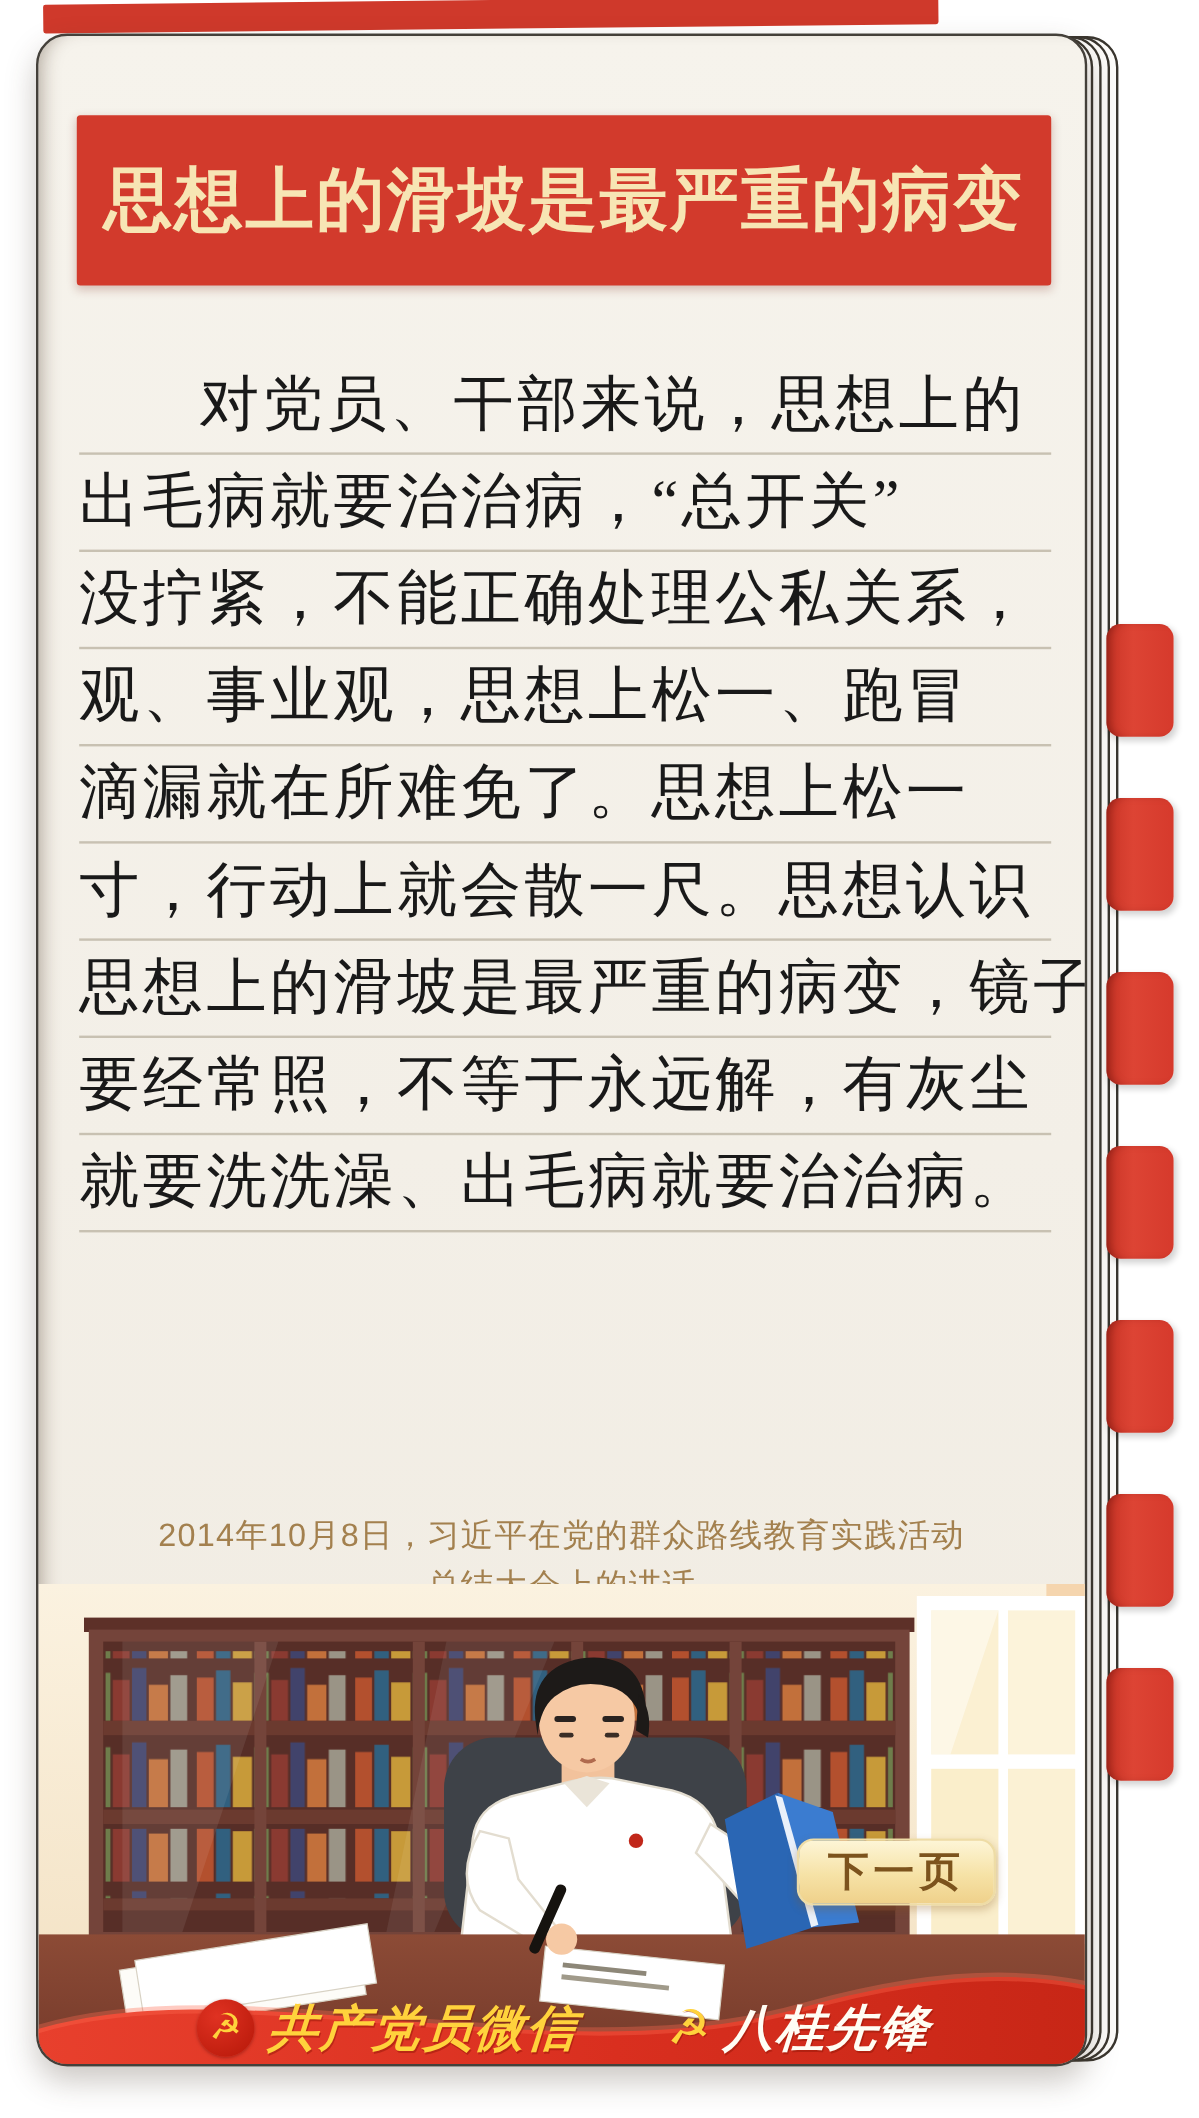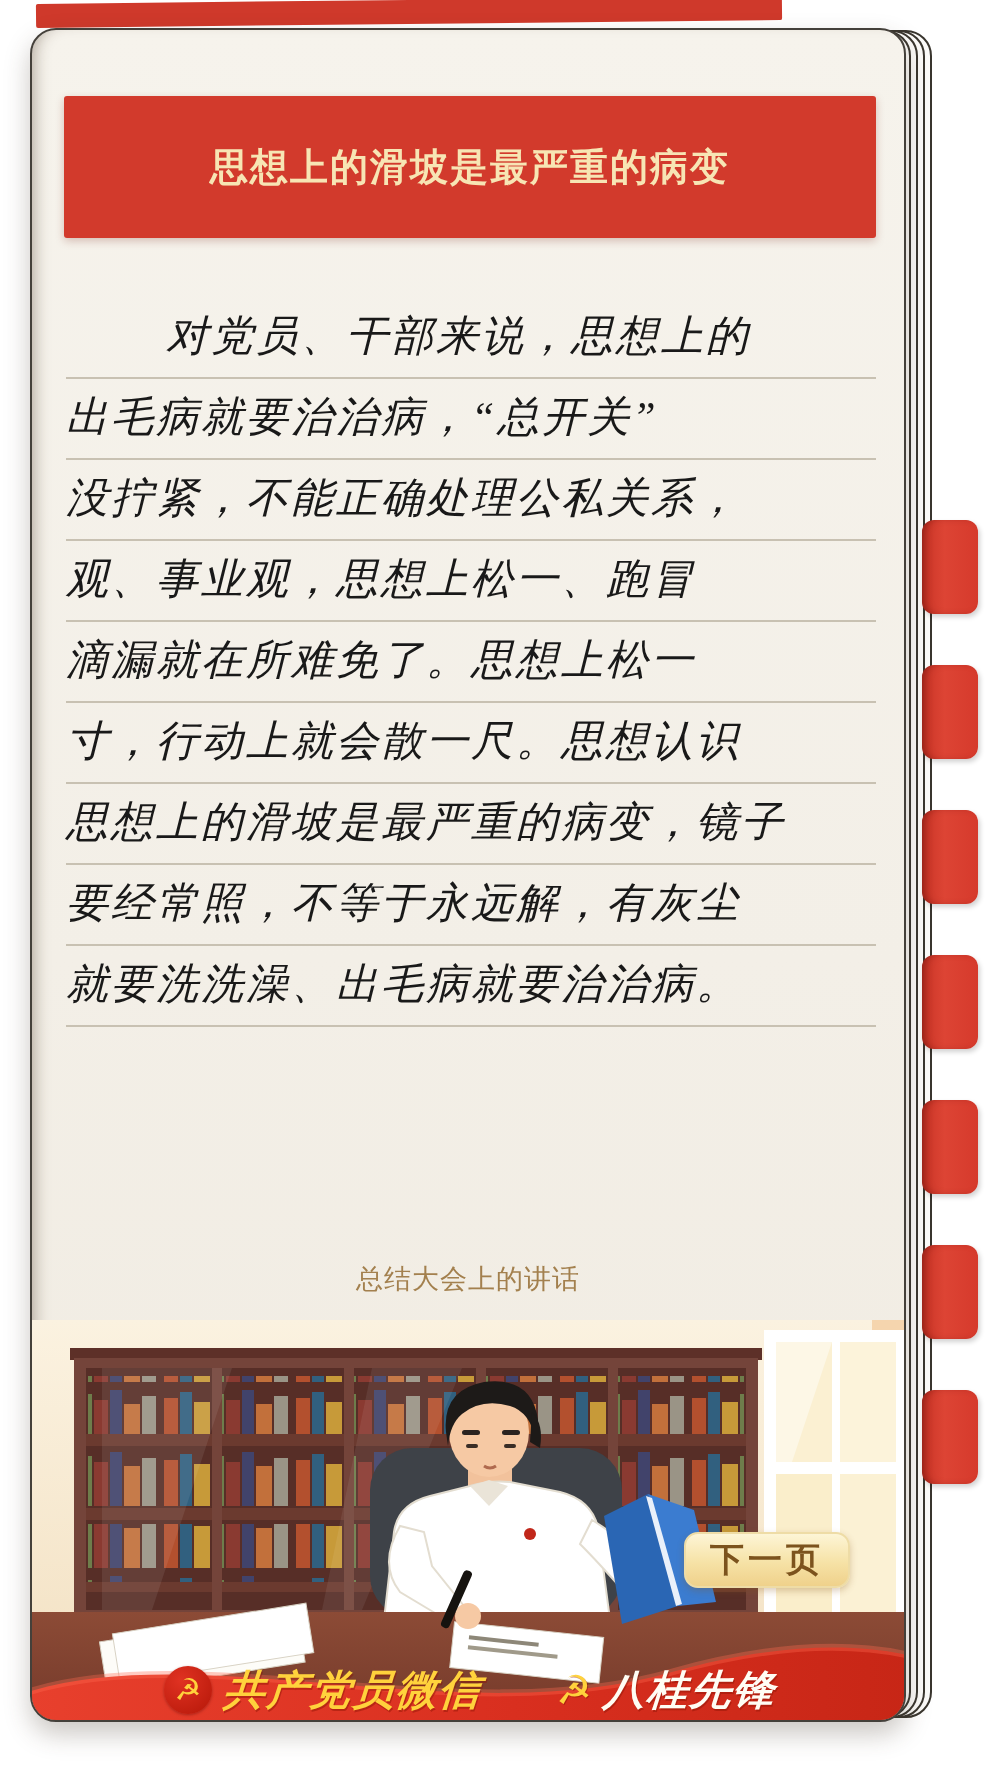--- a/index.html
+++ b/index.html
@@ -17,29 +17,29 @@
         box-shadow:inset 6px 0 8px -4px rgba(90,10,5,.55), 2px 3px 5px rgba(0,0,0,.18);}
   
   .card{position:absolute;left:30px;top:28px;width:876px;height:1694px;z-index:3;
         background:linear-gradient(180deg,#f6f3ec 0%,#f3efe7 55%,#f0ebe1 100%);
         border:2px solid #44403a;border-radius:26px;overflow:hidden;box-sizing:border-box;
         box-shadow:0 12px 26px rgba(70,55,40,.28), inset 12px 0 16px -10px rgba(60,40,20,.38);}
   .banner{position:absolute;left:32px;top:66px;width:812px;height:142px;background:#d23a2c;
         display:flex;align-items:center;justify-content:center;border-radius:3px;
         box-shadow:0 3px 8px rgba(120,30,20,.25);}
   .banner-title{font-family:"Liberation Serif","DejaVu Serif",serif;font-weight:700;
-        font-size:38px;color:#f7e5b4;letter-spacing:2px;white-space:nowrap;}
+        font-size:57px;color:#f7e5b4;letter-spacing:2px;white-space:nowrap;}
   .textblock{position:absolute;left:34px;top:268px;width:810px;}
   .tline{height:79px;border-bottom:2px solid #c8c1b2;font-family:"Liberation Serif","DejaVu Serif",serif;
-        font-size:42px;line-height:76px;color:#191919;letter-spacing:3px;white-space:nowrap;font-style:italic;}
+        font-size:50px;line-height:76px;color:#191919;letter-spacing:3px;white-space:nowrap;}
   .tline.first{text-indent:100px;}
   .citation{position:absolute;left:0;top:1228px;width:100%;text-align:center;color:#a3804e;
         font-size:27px;line-height:42px;letter-spacing:1px;}
   .illu{position:absolute;left:0;top:1290px;width:876px;height:404px;}
-  .next-btn{position:absolute;left:652px;top:1502px;width:166px;height:56px;z-index:6;
+  .next-btn{position:absolute;left:632px;top:1502px;width:166px;height:56px;z-index:6;
         border:2px solid #eedca6;border-radius:14px;box-sizing:border-box;cursor:pointer;
         background:linear-gradient(180deg,#fdf5d6 0%,#f6e2a6 55%,#efd18b 100%);
         display:flex;align-items:center;justify-content:center;
         box-shadow:0 3px 7px rgba(140,90,25,.3);}
   .next-btn span{font-size:34px;font-weight:700;color:#7c531d;letter-spacing:4px;}
   .footer{position:absolute;left:0;top:1626px;width:876px;height:68px;z-index:5;
         display:flex;align-items:center;justify-content:center;gap:74px;}
   .logo-group{display:flex;align-items:center;gap:12px;}
   .emblem-circle{width:48px;height:48px;border-radius:50%;background:radial-gradient(circle at 35% 30%,#e03222,#b51708);
         display:flex;align-items:center;justify-content:center;box-shadow:0 1px 3px rgba(80,0,0,.4);}
@@ -84,20 +84,21 @@
       <div class="tline">没拧紧，不能正确处理公私关系，</div>
       <div class="tline">观、事业观，思想上松一、跑冒</div>
       <div class="tline">滴漏就在所难免了。思想上松一</div>
       <div class="tline">寸，行动上就会散一尺。思想认识</div>
       <div class="tline">思想上的滑坡是最严重的病变，镜子</div>
       <div class="tline">要经常照，不等于永远解，有灰尘</div>
       <div class="tline">就要洗洗澡、出毛病就要治治病。</div>
     </div>
 
     <div class="citation">
+      <div>2014年10月8日，习近平在党的群众路线教育实践活动</div>
       <div>总结大会上的讲话</div>
     </div>
 
     <svg class="illu" viewBox="0 0 876 404">
       <defs>
         <linearGradient id="wall" x1="0" y1="0" x2="0" y2="1">
           <stop offset="0" stop-color="#fbf2e0"></stop>
             <stop offset="1" stop-color="#f4e3c6"></stop>
         </linearGradient>
         <linearGradient id="desk" x1="0" y1="0" x2="0" y2="1">

